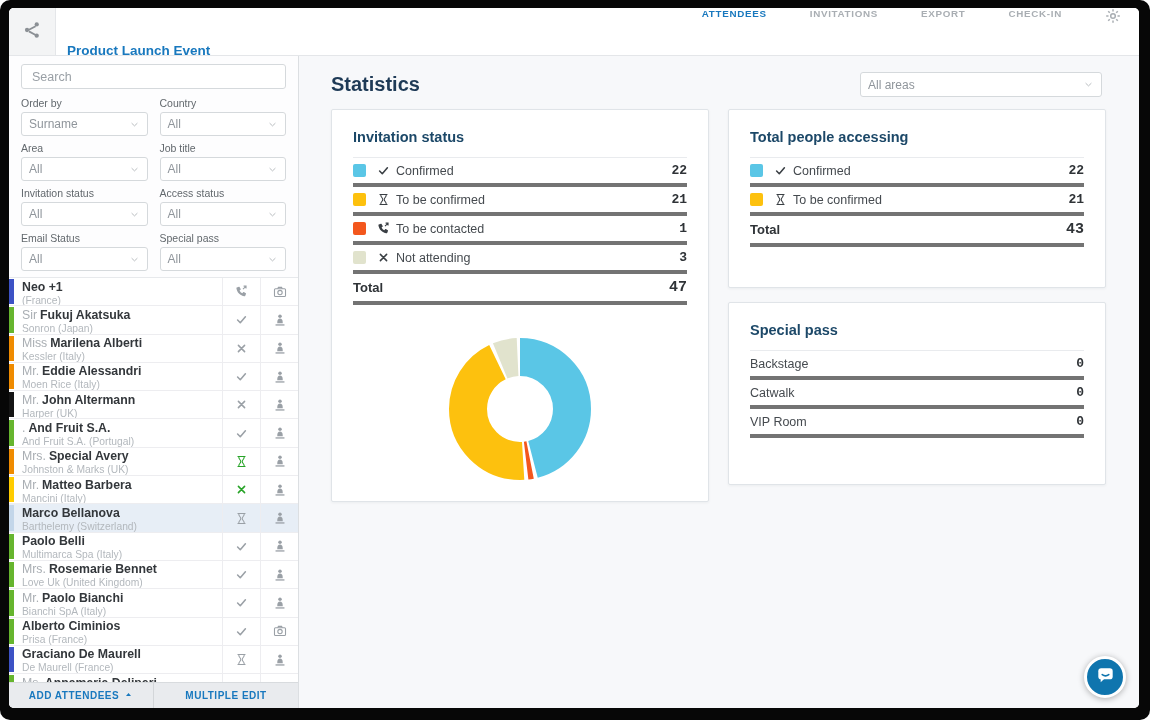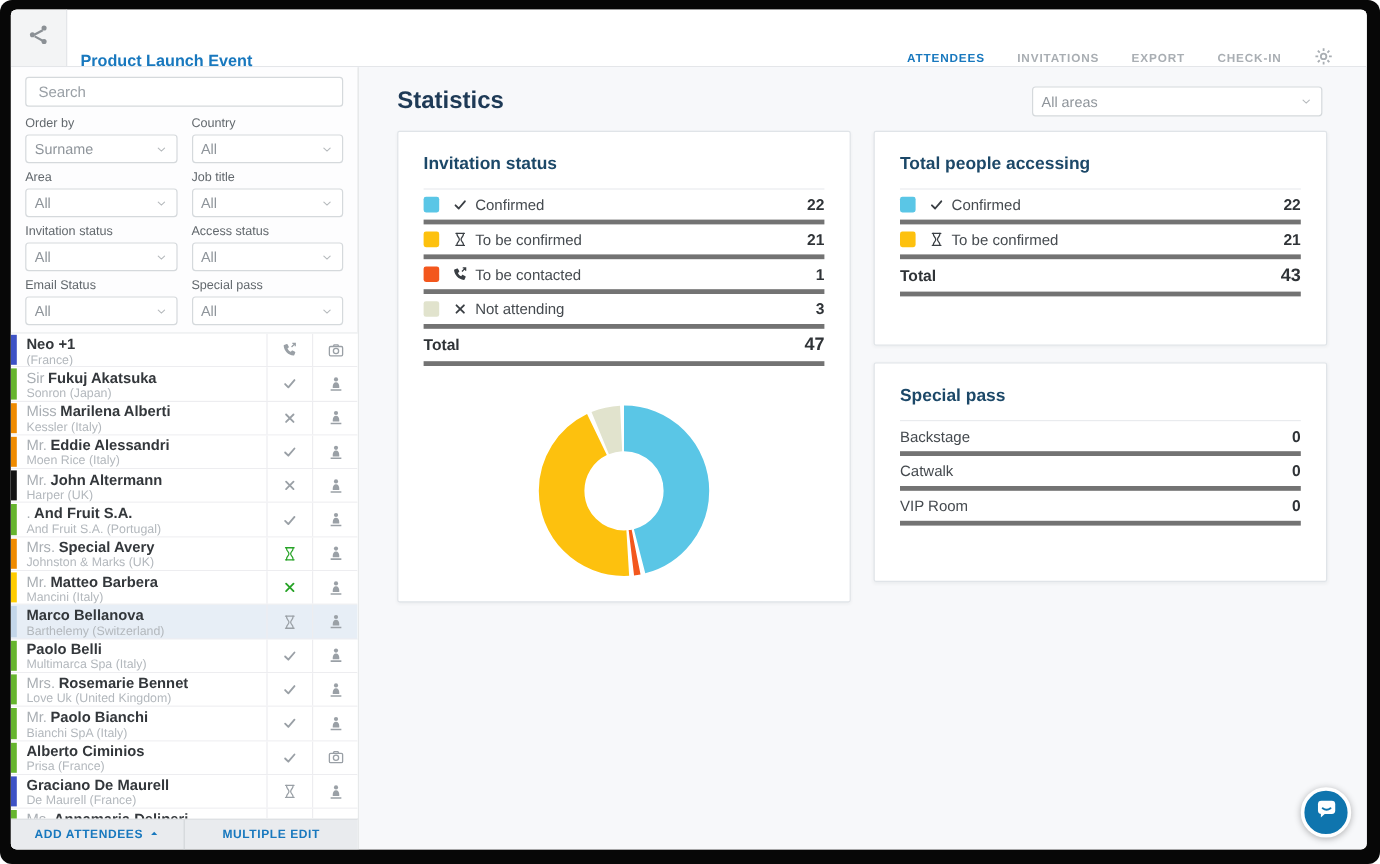--- a/index.html
+++ b/index.html
@@ -6,21 +6,21 @@
   *{box-sizing:border-box;}
   .frame{position:relative;width:1150px;height:720px;background:#070707;border-radius:10px;}
   .app{position:absolute;left:9px;top:8px;right:11px;bottom:12px;background:#fff;border-radius:5px;overflow:hidden;display:flex;flex-direction:column;}
 
   
   .header{height:48px;flex:none;display:flex;align-items:stretch;background:#fff;border-bottom:1px solid #e4e6e9;}
   .share-box{width:47px;flex:none;background:#f3f4f5;border-right:1px solid #e4e6e9;display:flex;align-items:center;justify-content:center;color:#8b9095;cursor:pointer;}
   .title-wrap{padding:7px 0 0 11px;margin-top:28px;}
   .event-title{font-size:13.5px;font-weight:700;color:#1878be;}
   .event-sub{font-size:11px;color:#9aa0a6;margin-top:2px;}
-  .nav{margin-left:auto;display:flex;align-items:flex-end;gap:27px;padding-right:28px;}
+  .nav{margin-left:auto;display:flex;align-items:flex-start;gap:43px;padding-right:18px;}
   .nav-item{font-size:9.8px;font-weight:700;letter-spacing:.7px;color:#a9aeb3;cursor:pointer;}
   .nav-item.active{color:#1878be;}
   .gear{color:#a9aeb3;display:flex;cursor:pointer;}
 
   
   .app-body{flex:1;display:flex;min-height:0;}
   .sidebar{width:290px;flex:none;border-right:1px solid #dcdfe2;display:flex;flex-direction:column;background:#fdfdfe;min-height:0;}
   .filters{padding:8px 12px 6px;flex:none;}
   .search-input{width:100%;height:25px;border:1px solid #d5d9dc;border-radius:3px;padding:0 10px;font-size:12.5px;color:#555;outline:none;font-family:"Liberation Sans",sans-serif;margin-bottom:6px;background:#fff;}
   .search-input::placeholder{color:#9aa0a6;}
@@ -53,21 +53,21 @@
   .main-title{font-size:20px;font-weight:700;color:#1e3a56;}
   .area-select{width:242px;height:25px;}
   .cards{display:flex;gap:19px;padding:12px 37px 0 32px;align-items:flex-start;}
   .colw{width:378px;flex:none;}
   .card{background:#fff;border:1px solid #e0e4e8;border-radius:2px;box-shadow:0 1px 3px rgba(24,33,45,.05);padding:0 21px;}
   .card h2{font-size:14.5px;font-weight:700;color:#1c4868;margin:0;padding:19px 0 12px;border-bottom:1px solid #e9ebee;}
   .srow{display:flex;align-items:center;height:29px;border-bottom:4px solid #737373;}
   .sq{width:13px;height:13px;border-radius:2px;margin-right:11px;flex:none;}
   .sicon{color:#3a3f44;display:flex;margin-right:6px;}
   .slabel{font-size:12.5px;color:#454a4f;}
-  .sval{margin-left:auto;font-size:13px;font-weight:600;color:#2f3337;}
+  .sval{margin-left:auto;font-size:13px;font-weight:600;color:#2f3337;font-family:Liberation Mono, monospace;}
   .srow.totalrow{height:31px;}
   .slabel.total{font-size:13px;font-weight:700;color:#2f3337;}
   .sval.total{font-size:15px;font-weight:700;}
   .donut-wrap{display:flex;justify-content:center;padding:24px 0 12px;}
   .card.accessing{margin-bottom:14px;padding-bottom:40px;}
   .card.passcard{padding-bottom:46px;}
 
   
   .chat-btn{position:absolute;right:24px;bottom:22px;width:42px;height:42px;border-radius:50%;background:#0f75ae;border:3px solid #fff;box-shadow:0 1px 6px rgba(0,0,0,.3);display:flex;align-items:center;justify-content:center;cursor:pointer;}
 </style>

